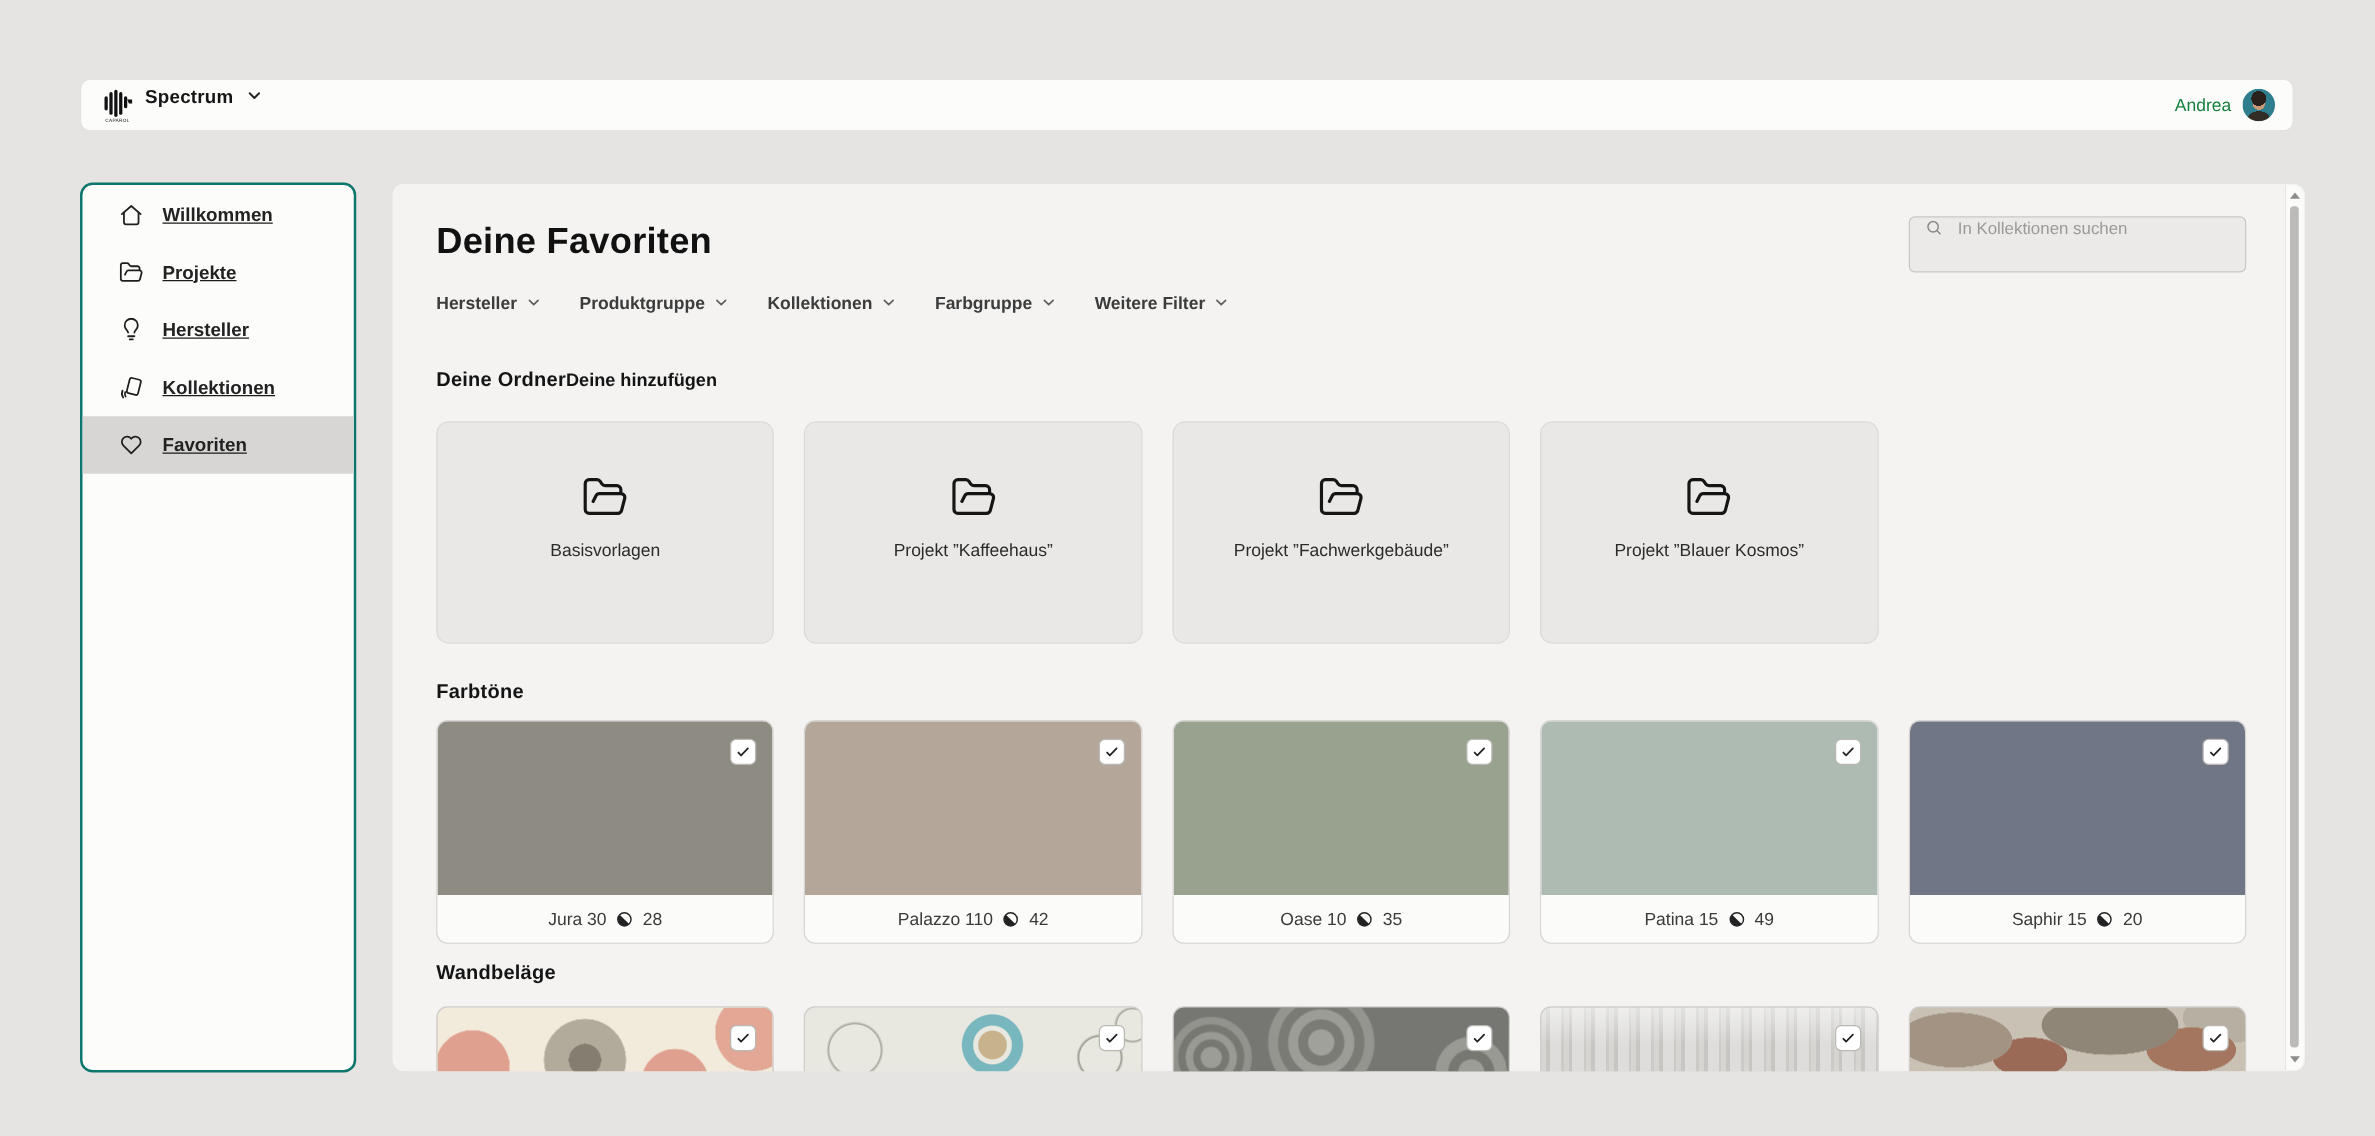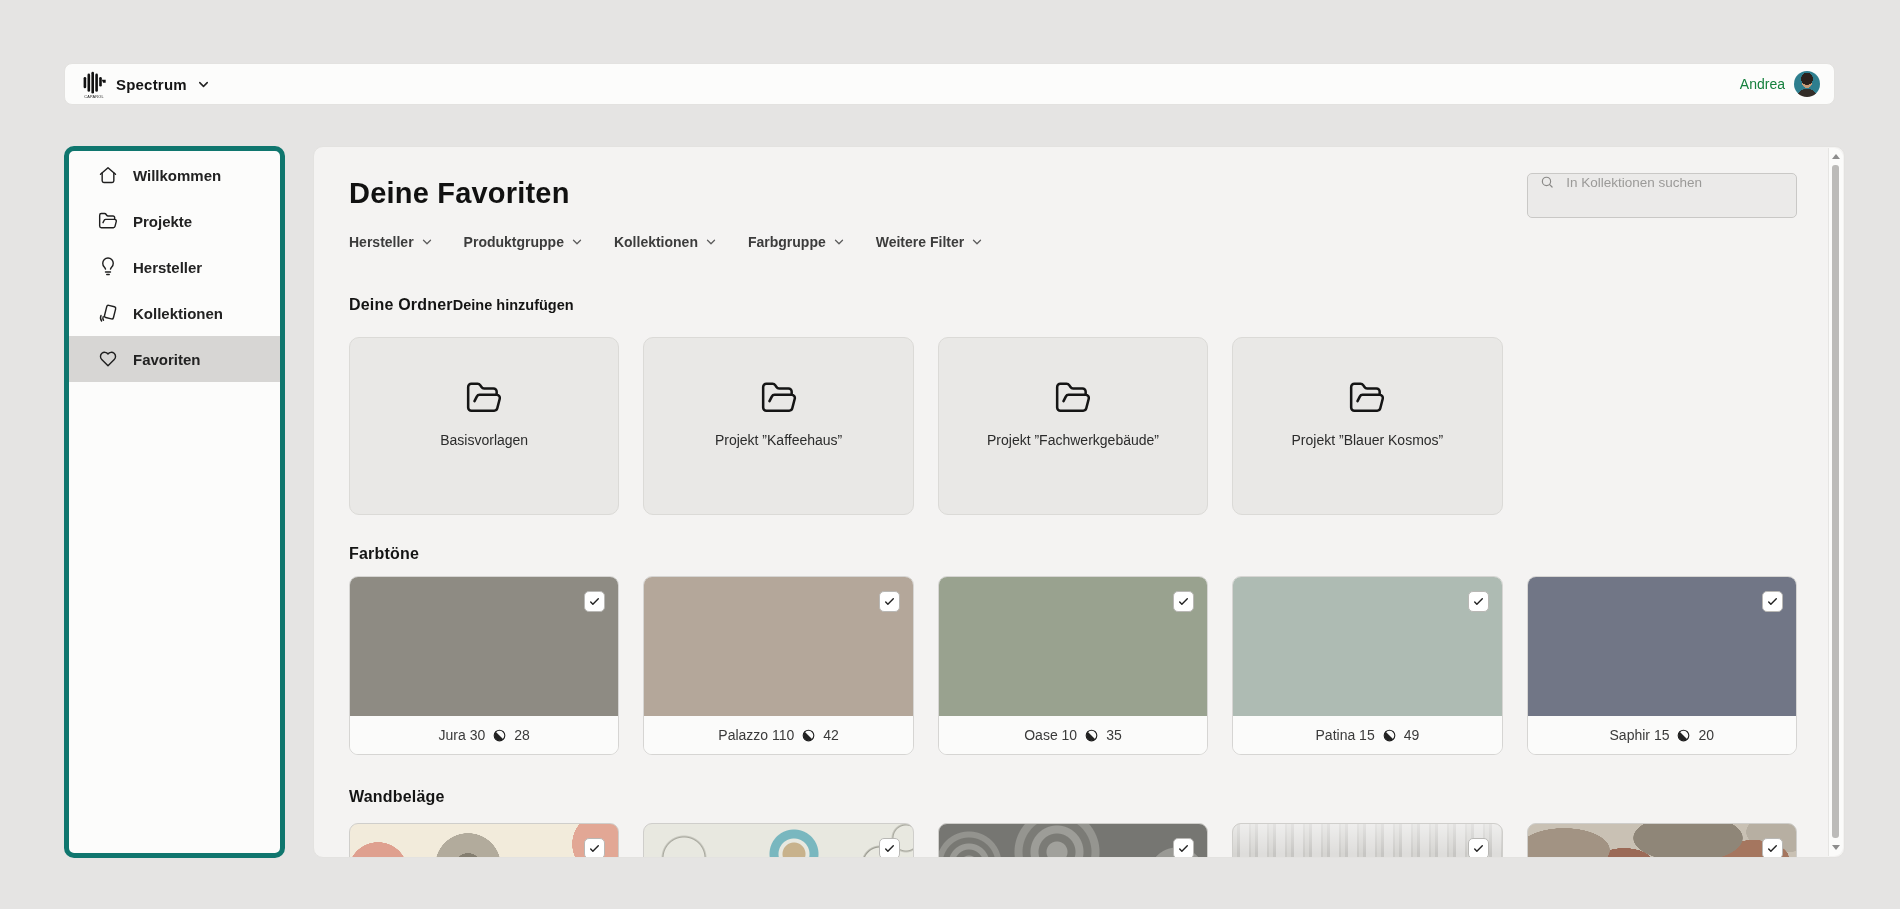--- a/index.html
+++ b/index.html
@@ -3,34 +3,34 @@
 <meta charset="utf-8">
 <style>
   html,body{margin:0;padding:0;background:#e5e4e3;}
   .screen{position:relative;width:1900px;height:909px;background:#e5e4e3;overflow:hidden;
           font-family:"Liberation Sans",sans-serif;color:#1b1b1b;}
 
   
   .topbar{position:absolute;left:64px;top:63px;width:1771px;height:42px;background:#fcfcfb;
           border:1px solid #e3e2e0;border-radius:8px;box-sizing:border-box;
           display:flex;align-items:center;padding:0 14px 0 16px;}
-  .brand{display:flex;align-items:center;gap:9px;cursor:pointer;}
+  .brand{display:flex;gap:9px;cursor:pointer;}
   .brand-name{font-size:15px;font-weight:700;color:#151515;letter-spacing:.2px;}
   .topbar-right{margin-left:auto;display:flex;align-items:center;gap:9px;}
   .user-name{font-size:14px;font-weight:400;color:#15803d;}
   .avatar{width:26px;height:26px;border-radius:50%;
     background:
       radial-gradient(ellipse 9px 6px at 50% 92%, #332d28 98%, transparent),
       radial-gradient(circle 6px at 50% 30%, #2a211c 98%, transparent),
       radial-gradient(circle 5px at 50% 46%, #c79b77 98%, transparent),
       #2e7e8e;}
 
   
   .sidebar{position:absolute;left:64px;top:146px;width:221px;height:712px;background:#fcfcfb;
-           border:5px solid #0f766e;border-radius:10px;box-sizing:border-box;overflow:hidden;padding-top:1px;}
+           border:2px solid #0f766e;border-radius:10px;box-sizing:border-box;overflow:hidden;padding-top:1px;text-decoration:underline;}
   .side-item{height:46px;display:flex;align-items:center;gap:15px;padding-left:29px;cursor:pointer;}
   .side-item svg{flex:0 0 auto;}
   .side-label{font-size:15px;font-weight:700;color:#222;}
   .side-item.active{background:#d7d6d4;}
 
   
   .main{position:absolute;left:313px;top:146px;width:1532px;height:712px;background:#f4f3f2;
         border:1px solid #e3e2e0;border-radius:10px;box-sizing:border-box;overflow:hidden;
         padding:26px 47px 0 35px;}
   .hdr-row{display:flex;align-items:flex-start;justify-content:space-between;height:45px;margin-bottom:14px;}
@@ -53,21 +53,21 @@
 
   
   .folders{margin-bottom:30px;}
   .folder-card{height:178px;background:#e9e8e6;border:1px solid #dbdad7;border-radius:10px;box-sizing:border-box;
                display:flex;flex-direction:column;align-items:center;justify-content:center;gap:15px;
                padding-bottom:26px;cursor:pointer;}
   .folder-label{font-size:14px;color:#2b2b2b;}
 
   
   .color-heading{height:18px;margin-bottom:13px;}
-  .colors-grid{margin-bottom:33px;}
+  .colors-grid{margin-bottom:15px;}
   .color-card{height:179px;border:1px solid #d6d5d3;border-radius:9px;box-sizing:border-box;overflow:hidden;
               background:#fbfbfa;display:flex;flex-direction:column;cursor:pointer;}
   .swatch{height:139px;position:relative;}
   .color-footer{flex:1;display:flex;align-items:center;justify-content:center;gap:7px;background:#fbfbfa;}
   .color-name,.color-count{font-size:14px;color:#3a3a3a;}
 
   .checkbox{position:absolute;top:14px;right:13px;width:21px;height:21px;background:#fff;
             border:1px solid #b9b8b5;border-radius:5px;box-sizing:border-box;
             display:flex;align-items:center;justify-content:center;cursor:pointer;}
 

